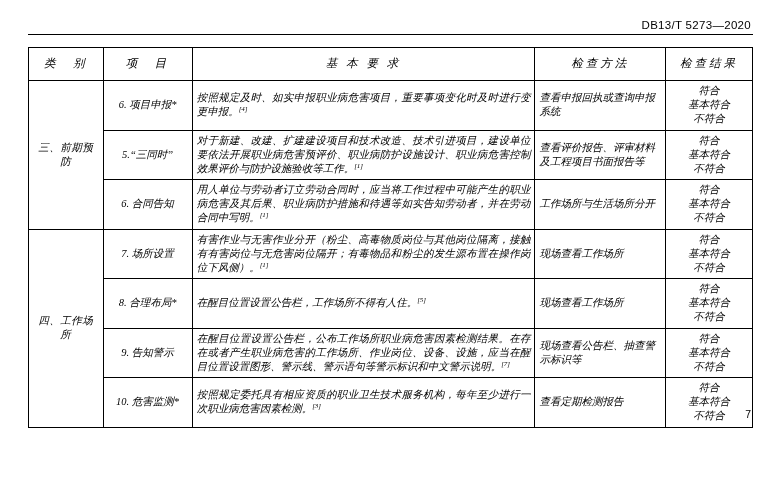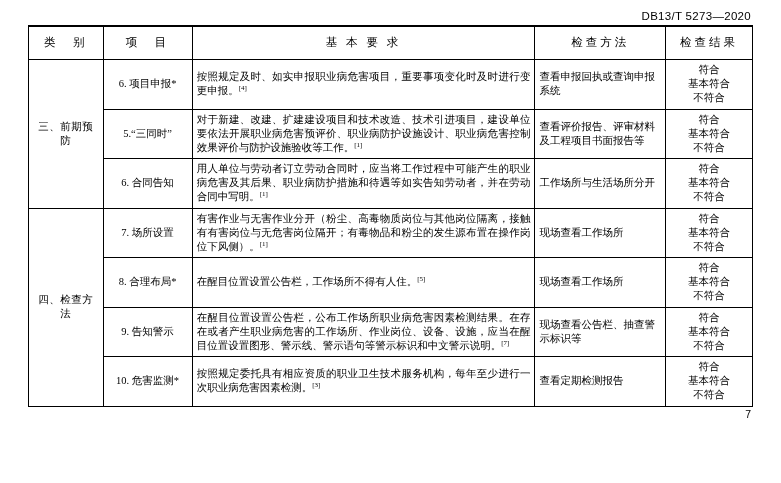--- a/index.html
+++ b/index.html
@@ -13,21 +13,21 @@
     font-family: "Liberation Serif", "DejaVu Serif", serif;
     color: #000000;
     position: relative;
     overflow: hidden;
   }
   .page {
     position: relative;
     width: 781px;
     height: 428px;
     box-sizing: border-box;
-    padding: 0 28px;
+    padding: 9px 28px;
   }
   .std-header {
     text-align: right;
     font-size: 11.5px;
     letter-spacing: 0.3px;
     padding-top: 10px;
     padding-right: 2px;
     font-family: "Liberation Sans", "DejaVu Sans", sans-serif;
   }
   .header-rule {
@@ -39,22 +39,23 @@
     text-align: center;
     font-size: 12.5px;
     font-weight: bold;
     margin-top: 13px;
     margin-bottom: 8px;
     letter-spacing: 0.2px;
   }
   table.grid {
     border-collapse: collapse;
     width: 725px;
-    margin: 0 auto;
+    margin: 12px auto;
     table-layout: fixed;
+    font-style: italic;
   }
   table.grid th, table.grid td {
     border: 1px solid #000;
     vertical-align: middle;
     padding: 3px 4px;
     font-size: 10.5px;
     line-height: 1.35;
   }
   table.grid th {
     text-align: center;
@@ -166,21 +167,21 @@
         <td class="req"><span>用人单位与劳动者订立劳动合同时，应当将工作过程中可能产生的职业病危害及其后果、职业病防护措施和待遇等如实告知劳动者，并在劳动合同中写明。</span><sup>[1]</sup></td>
         <td class="method">工作场所与生活场所分开</td>
         <td class="result">
           <span class="result-line">符合</span>
           <span class="result-line">基本符合</span>
           <span class="result-line">不符合</span>
         </td>
       </tr>
 
       <tr>
-        <td class="cat" rowspan="4">四、检查方法</td>
+        <td class="cat" rowspan="4">四、工作场所</td>
         <td class="item">7. 场所设置</td>
         <td class="req"><span>有害作业与无害作业分开（粉尘、高毒物质岗位与其他岗位隔离，接触有有害岗位与无危害岗位隔开；有毒物品和粉尘的发生源布置在操作岗位下风侧）。</span><sup>[1]</sup></td>
         <td class="method">现场查看工作场所</td>
         <td class="result">
           <span class="result-line">符合</span>
           <span class="result-line">基本符合</span>
           <span class="result-line">不符合</span>
         </td>
       </tr>
       <tr>

